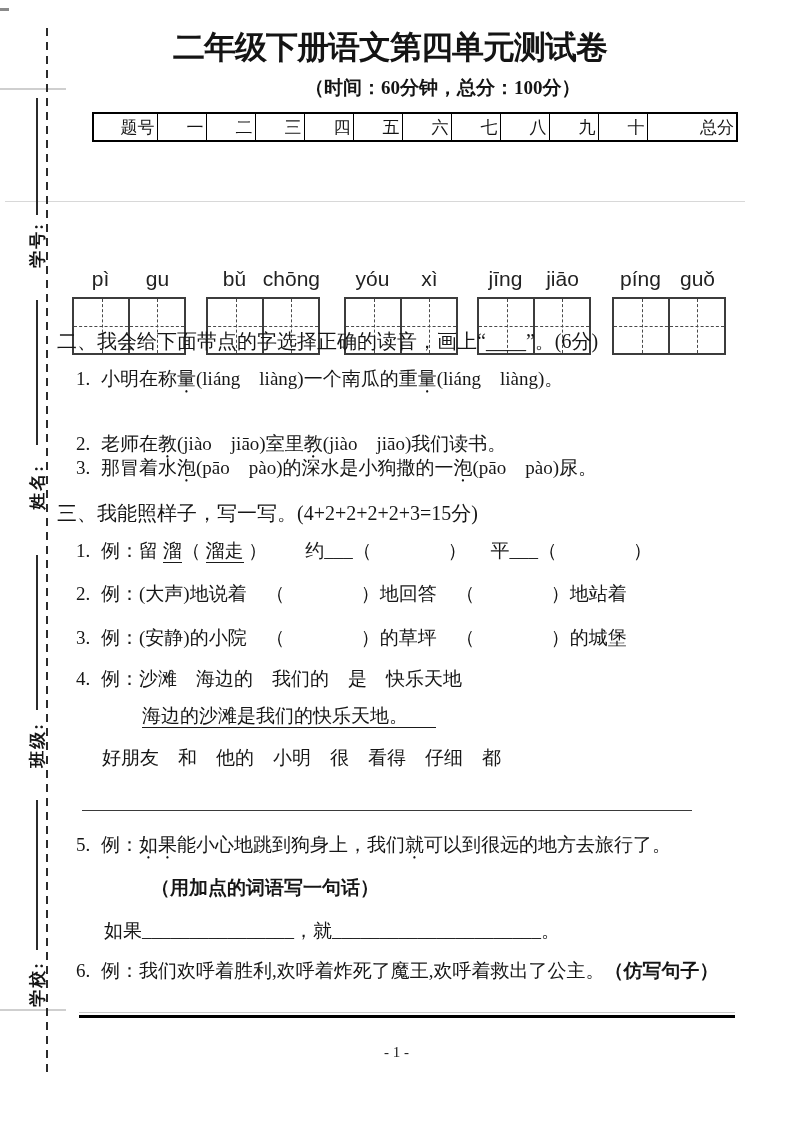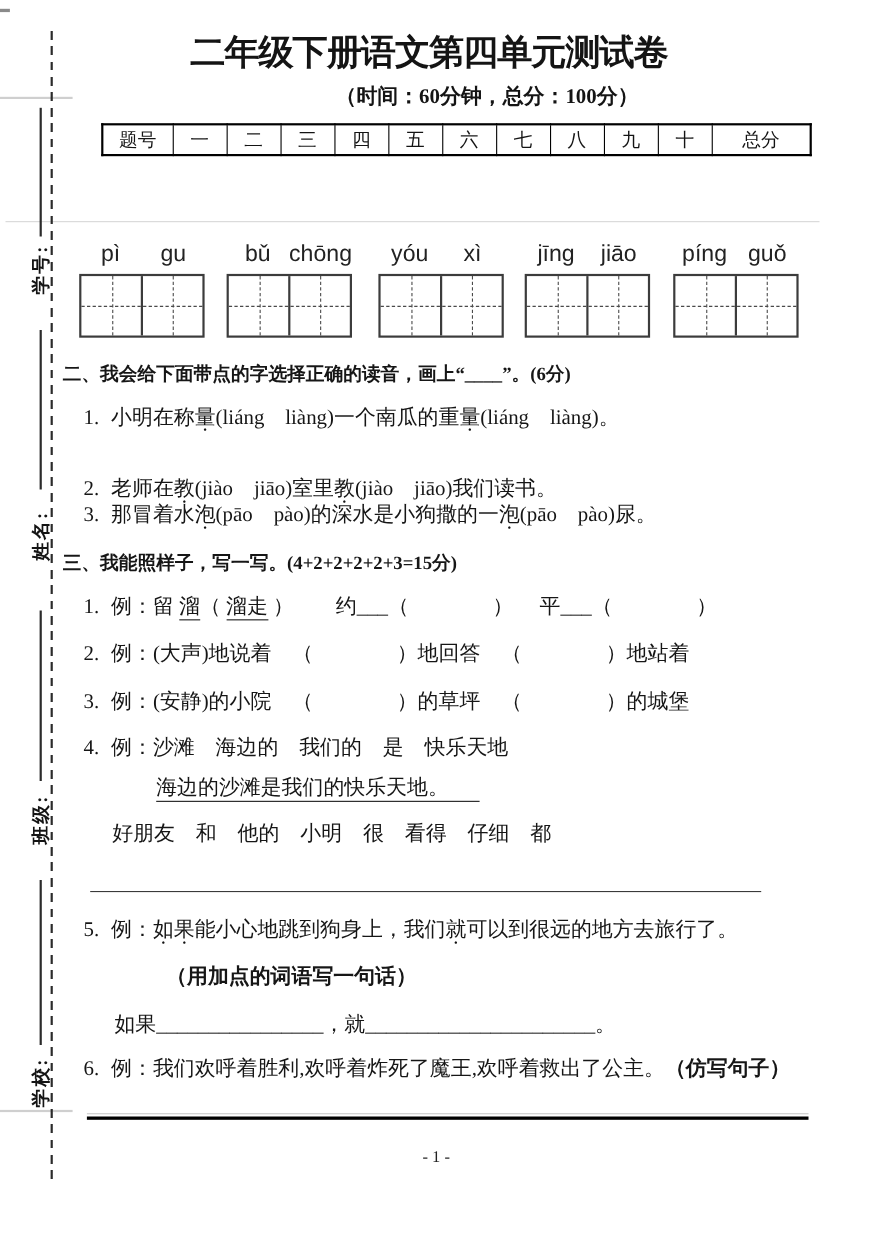--- a/index.html
+++ b/index.html
@@ -31,37 +31,37 @@
     font-size:32px; font-weight:bold; letter-spacing:-1px; text-align:center;
     white-space:nowrap;
   }
   .subtitle {
     position:absolute; left:305px; top:75px;
     font-size:19px; font-weight:bold; white-space:nowrap;
   }
   
   .score-table { position:absolute; left:92px; top:112px; border-collapse:collapse; table-layout:fixed; }
   .score-table td {
-    border:1.6px solid #000; height:28px; text-align:center; vertical-align:middle;
+    border:1.6px solid #000; height:28px; text-align:right; vertical-align:middle;
     font-size:17px; padding:0 2px; white-space:nowrap;
   }
   .score-table { border:2.5px solid #000; }
   .col-first { width:64px; } .col-num { width:49px; } .col-last { width:90px; }
   
-  .py-group { position:absolute; width:94px; }
+  .py-group { position:absolute; width:94px;margin-top:48px; }
   .py-labels { position:absolute; top:-30px; left:0; width:114px; display:flex;
                font-family:"Liberation Sans","DejaVu Sans",sans-serif; font-size:21px; color:#222; }
   .py-labels span { flex:1; text-align:center; }
   .py-box { position:relative; width:114px; height:58px; border:2px solid #3c3c3c; background:#fff; }
   .py-mid   { position:absolute; left:50%; top:0; bottom:0; width:2px; margin-left:-1px; background:#3c3c3c; }
   .py-vdash { position:absolute; top:0; bottom:0; width:0; border-left:1.5px dashed #4a4a4a; }
   .py-hdash { position:absolute; left:0; right:0; top:50%; height:0; border-top:1.5px dashed #4a4a4a; }
   
   .line { position:absolute; white-space:nowrap; font-size:19px; color:#161616; }
-  .heading { font-weight:bold; font-size:17px; }
+  .heading { font-weight:normal; font-size:20px; }
   .num { display:inline-block; width:25px; }
   .s-b { font-weight:bold; }
   .s-u { border-bottom:1.6px solid #1a1a1a; padding-bottom:1px; }
   .s-dot { position:relative; display:inline-block; }
   .s-dot::after {
     content:"•"; position:absolute; left:50%; bottom:-0.55em;
     transform:translateX(-50%); font-size:0.5em; line-height:1; color:#111;
   }
   [data-name="q3-4-answer-sentence"] .s-u { padding-right:28px; }
   

